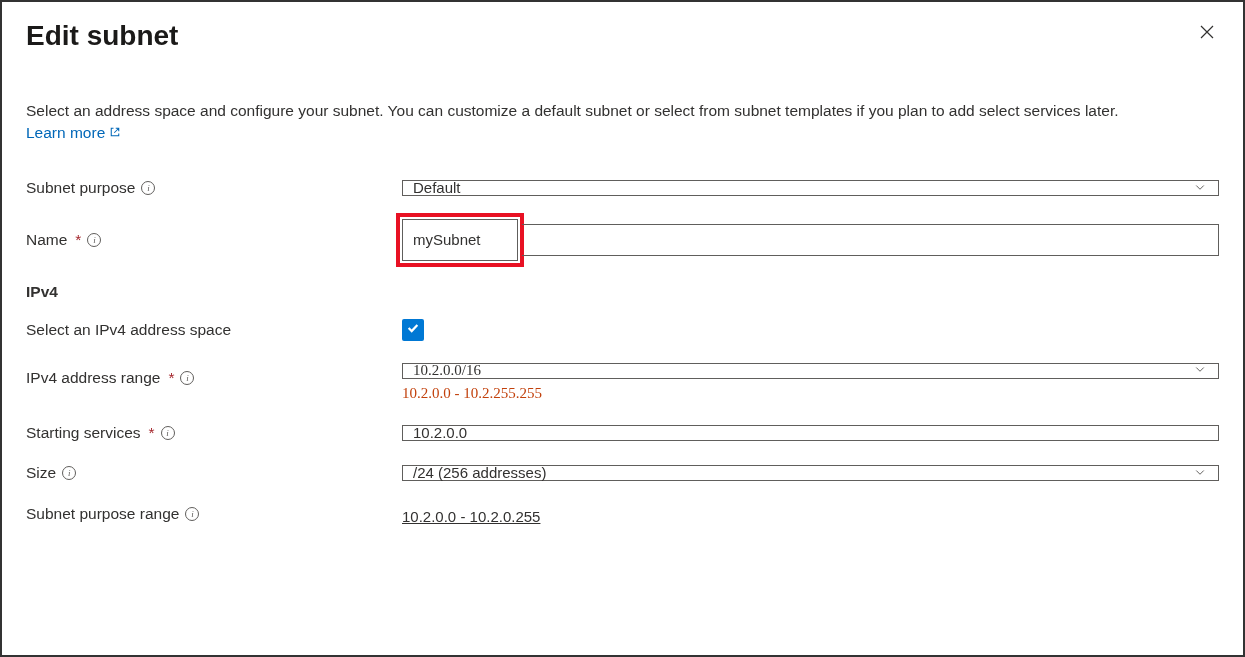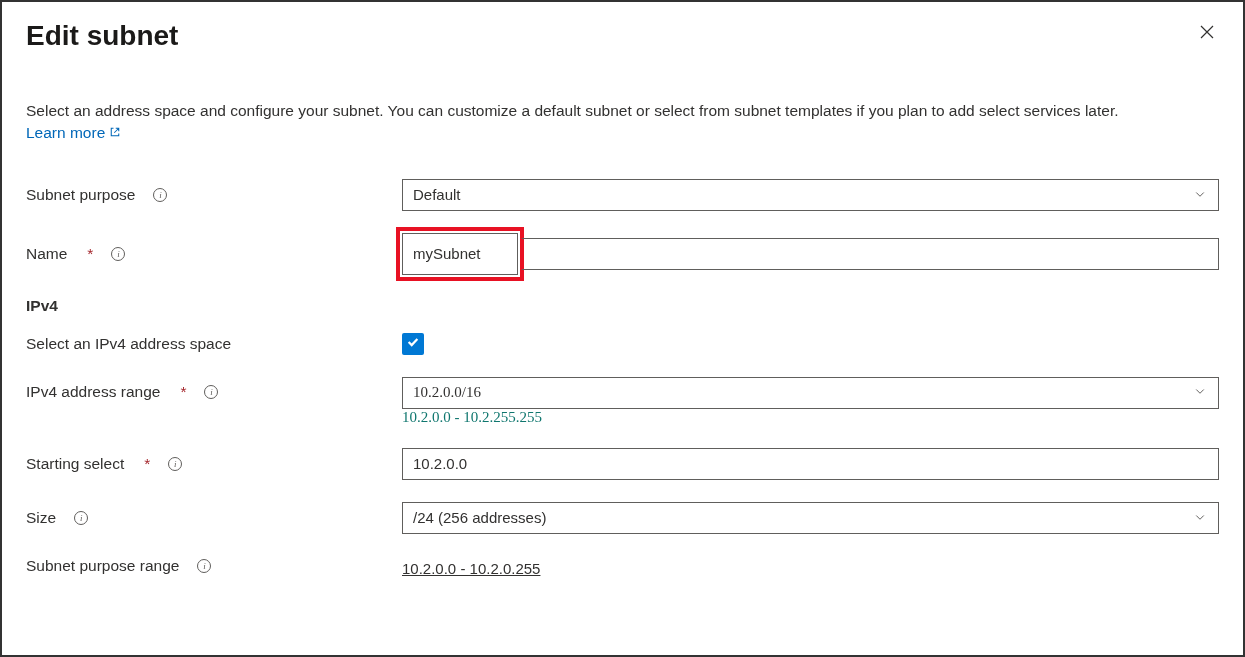--- a/index.html
+++ b/index.html
@@ -58,21 +58,21 @@
     align-items: center;
     margin-bottom: 22px;
   }
   .form-label {
     width: 376px;
     flex-shrink: 0;
     font-size: 15.5px;
     color: #323130;
     display: flex;
     align-items: center;
-    gap: 18px;
+    gap: 6px;
   }
   .req { color: #a4262c; margin-left: 2px; }
   .info-icon {
     display: inline-flex;
     align-items: center;
     justify-content: center;
     width: 14px;
     height: 14px;
     border: 1px solid #605e5c;
     border-radius: 50%;
@@ -80,21 +80,21 @@
     font-style: italic;
     font-family: Georgia, serif;
     color: #605e5c;
     cursor: pointer;
   }
   .form-control {
     flex: 1;
   }
   .select, .text-input {
     width: 100%;
-    height: 32px;
+    height: 16px;
     border: 1px solid #605e5c;
     padding: 4px 10px;
     font-size: 15px;
     font-family: inherit;
     background: #fff;
     color: #323130;
   }
   .select {
     display: flex;
     justify-content: space-between;
@@ -140,21 +140,22 @@
     background: #0078d4;
     display: inline-flex;
     align-items: center;
     justify-content: center;
     cursor: pointer;
     border-radius: 2px;
   }
   .checkbox svg { width: 14px; height: 14px; stroke: #fff; stroke-width: 2.5; fill: none; }
   .helper-text {
     font-size: 15px;
-    color: #0f766e;
+    color: #c2410c;
+    margin-top: 6px;
   }
   .static-value {
     font-size: 15px;
     color: #323130;
     padding-top: 4px;
     text-decoration: underline;
   }
   .stacked .form-control { display: block; font-family: Liberation Serif, serif; }
 </style>
 </head>
@@ -246,21 +247,21 @@
               <path d="M3 6 L8 11 L13 6"></path>
             </svg>
         </span>
       </div>
       <div class="helper-text">10.2.0.0 - 10.2.255.255</div>
     </div>
   </div>
 
   <div class="form-row">
     <div class="form-label">
-      <span>Starting select</span>
+      <span>Starting services</span>
         <span class="req">*</span>
       <span class="info-icon">i</span>
     </div>
     <div class="form-control">
       <input class="text-input" value="10.2.0.0" style="">
     </div>
   </div>
 
   <div class="form-row">
     <div class="form-label">

